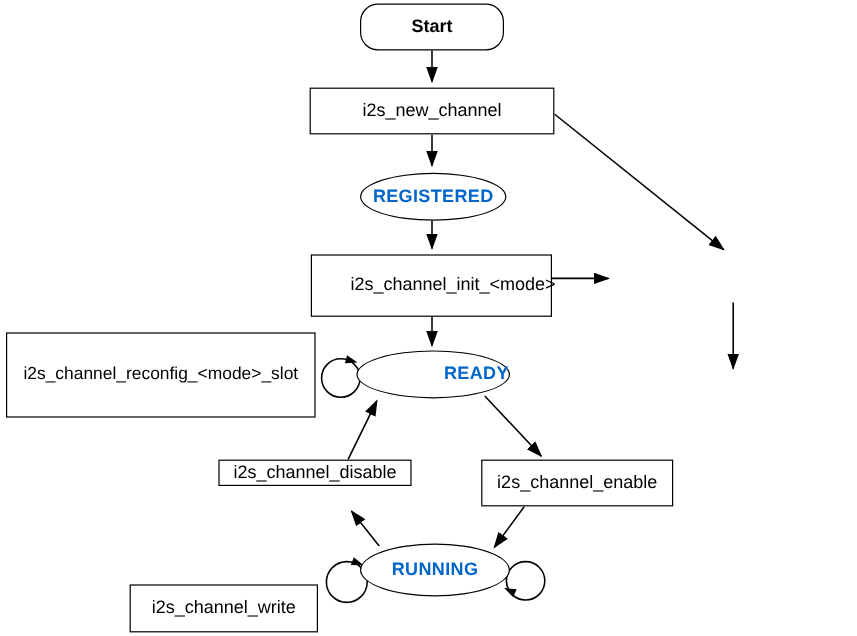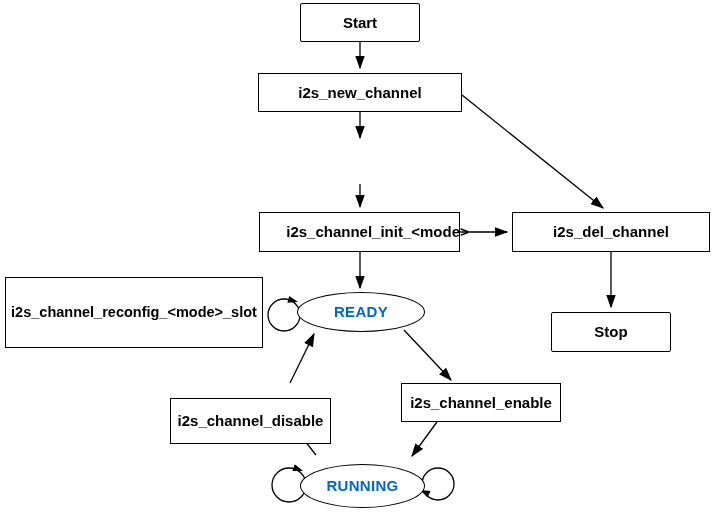--- a/index.html
+++ b/index.html
@@ -14,23 +14,22 @@
   .node{
     position:absolute;
     box-sizing:border-box;
     display:flex;align-items:center;justify-content:center;
     text-align:center;
     background:#ffffff;
     border:1.6px solid #000000;
     font-size:15px;
     color:#000000;
     line-height:1.15;
-    font-weight:bold;
   }
-  .rounded{border-radius:2px;font-weight:bold;}
+  .rounded{border-radius:15px;font-weight:bold;}
   .ellipse{border-radius:50%;font-weight:bold;color:#0066CC;letter-spacing:.3px;}
   .multiline{flex-direction:column;font-size:14.5px;line-height:1.22;padding:2px;}
 </style>
 </head>
 <body>
 
 <div class="canvas">
 
   <svg class="edges" viewBox="0 0 714 530" xmlns="http://www.w3.org/2000/svg">
     <defs>
@@ -62,48 +61,48 @@
   </svg>
 
   <div class="node rounded" style="left:300px;top:3px;width:120px;height:39px;">
     <span>Start</span>
   </div>
 
   <div class="node" style="left:258px;top:73px;width:204px;height:39px;">
     <span>i2s_new_channel</span>
   </div>
 
+  <div class="node ellipse" style="left:300px;top:144px;width:122px;height:40px;">
+    <span>REGISTERED</span>
+  </div>
 
-  <div class="node" style="left:259px;top:212px;width:201px;height:40px;padding-left:36px;">
+  <div class="node" style="left:259px;top:212px;width:201px;height:52px;padding-left:36px;">
     <span>i2s_channel_init_&lt;mode&gt;</span>
   </div>
 
-  <div class="node" style="left:512px;top:212px;width:198px;height:40px;">
-    <span>i2s_del_channel</span>
-  </div>
 
-  <div class="node rounded" style="left:551px;top:312px;width:120px;height:40px;">
-    <span>Stop</span>
-  </div>
 
-  <div class="node ellipse" style="left:297px;top:292px;width:128px;height:40px;">
+  <div class="node ellipse" style="left:297px;top:292px;width:128px;height:40px;justify-content:flex-end;">
     <span>READY</span>
   </div>
 
   <div class="node multiline" style="left:5px;top:277px;width:258px;height:71px;">
     <span>i2s_channel_reconfig_&lt;mode&gt;_slot</span>
   </div>
 
-  <div class="node" style="left:170px;top:383px;width:161px;height:46px;margin-top:15px;">
+  <div class="node" style="left:182px;top:383px;width:161px;height:22px;">
     <span>i2s_channel_disable</span>
   </div>
 
   <div class="node" style="left:401px;top:383px;width:160px;height:39px;align-items:center;">
     <span>i2s_channel_enable</span>
   </div>
 
-  <div class="node ellipse" style="left:300px;top:464px;width:125px;height:44px;">
+  <div class="node ellipse" style="left:300px;top:453px;width:125px;height:44px;">
     <span>RUNNING</span>
   </div>
 
+  <div class="node" style="left:108px;top:487px;width:157px;height:40px;">
+    <span>i2s_channel_write</span>
+  </div>
 
 
 </div>
 
 </body></html>

